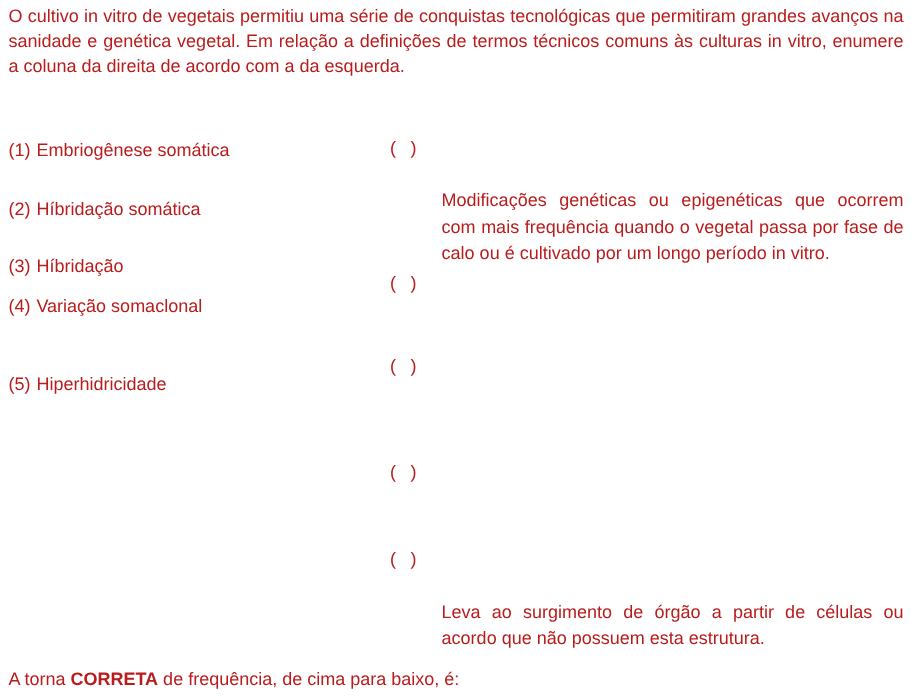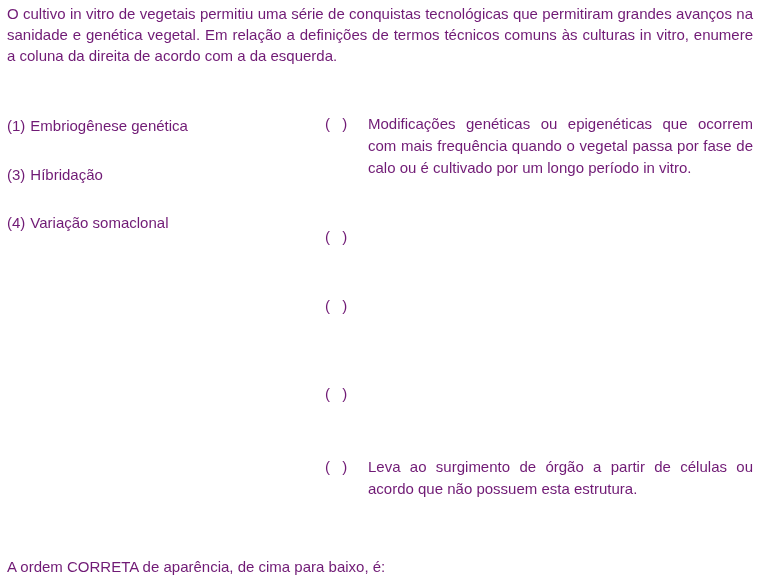--- a/index.html
+++ b/index.html
@@ -5,21 +5,21 @@
   html, body {
     margin: 0;
     padding: 0;
     background: #ffffff;
   }
   .page {
     position: relative;
     width: 759px;
     height: 583px;
     background: #ffffff;
-    color: #701a75;
+    color: #b91c1c;
     font-family: "Liberation Sans", "DejaVu Sans", sans-serif;
     font-size: 15px;
     overflow: hidden;
   }
   .intro {
     position: absolute;
     left: 7px;
     top: 3px;
     width: 746px;
     margin: 0;
@@ -35,21 +35,21 @@
   }
   .left-item {
     position: absolute;
     left: 0;
     white-space: nowrap;
     line-height: 18px;
   }
   .left-item:nth-child(1) { top: 117px; }
   .left-item:nth-child(2) { top: 166px; }
   .left-item:nth-child(3) { top: 214px; }
-  .left-item:nth-child(4) { top: 279px; }
+  .left-item:nth-child(4) { top: 247px; }
   .left-item:nth-child(5) { top: 312px; }
   .left-item .num { margin-right: 5px; }
   .right-col {
     position: absolute;
     left: 325px;
     top: 0;
     width: 428px;
     height: 100%;
   }
   .right-item {
@@ -66,47 +66,54 @@
   .right-item:nth-child(4) { top: 383px; }
   .right-item:nth-child(5) { top: 456px; }
   .right-item .marker {
     flex: 0 0 43px;
     word-spacing: 8px;
     white-space: pre;
   }
   .right-item .def {
     flex: 1 1 auto;
     text-align: justify;
+    margin-top: 44px;
   }
   .footer-line {
     position: absolute;
     left: 7px;
     top: 556px;
     width: 746px;
     margin: 0;
     line-height: 21px;
   }
-  .footer-line strong { font-weight: normal; }
+  .footer-line strong { font-weight: bold; }
 </style>
 </head>
 <body>
 
 <div class="page">
 
   <p class="intro">O cultivo in vitro de vegetais permitiu uma série de conquistas tecnológicas que permitiram grandes avanços na sanidade e genética vegetal. Em relação a definições de termos técnicos comuns às culturas in vitro, enumere a coluna da direita de acordo com a da esquerda.</p>
 
   <div class="left-col">
     <div class="left-item">
-      <span class="num">(1)</span><span class="term">Embriogênese genética</span>
+      <span class="num">(1)</span><span class="term">Embriogênese somática</span>
+    </div>
+    <div class="left-item">
+      <span class="num">(2)</span><span class="term">Híbridação somática</span>
     </div>
     <div class="left-item">
       <span class="num">(3)</span><span class="term">Híbridação</span>
     </div>
     <div class="left-item">
       <span class="num">(4)</span><span class="term">Variação somaclonal</span>
+    </div>
+    <div class="left-item">
+      <span class="num">(5)</span><span class="term">Hiperhidricidade</span>
     </div>
   </div>
 
   <div class="right-col">
     <div class="right-item">
       <span class="marker">( )</span>
       <span class="def">Modificações genéticas ou epigenéticas que ocorrem com mais frequência quando o vegetal passa por fase de calo ou é cultivado por um longo período in vitro.</span>
     </div>
     <div class="right-item">
       <span class="marker">( )</span>
@@ -117,16 +124,16 @@
     <div class="right-item">
       <span class="marker">( )</span>
     </div>
     <div class="right-item">
       <span class="marker">( )</span>
       <span class="def">Leva ao surgimento de órgão a partir de células ou acordo que não possuem esta estrutura.</span>
     </div>
   </div>
 
   <p class="footer-line">
-    <span>A ordem </span><strong>CORRETA</strong><span> de aparência, de cima para baixo, é:</span>
+    <span>A torna </span><strong>CORRETA</strong><span> de frequência, de cima para baixo, é:</span>
   </p>
 
 </div>
 
 </body></html>

